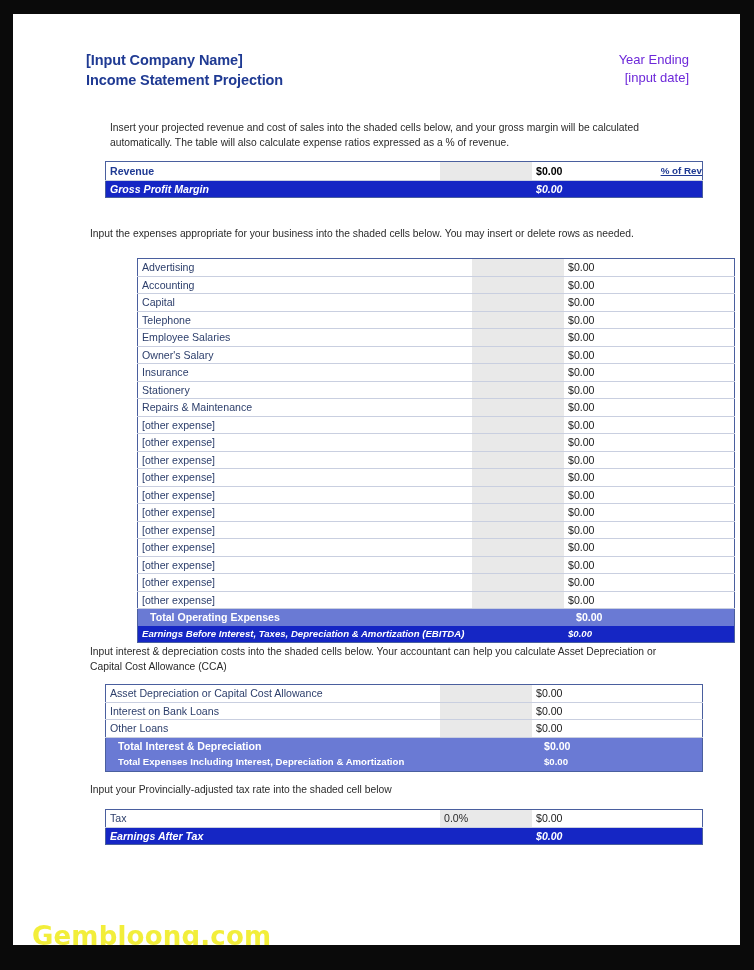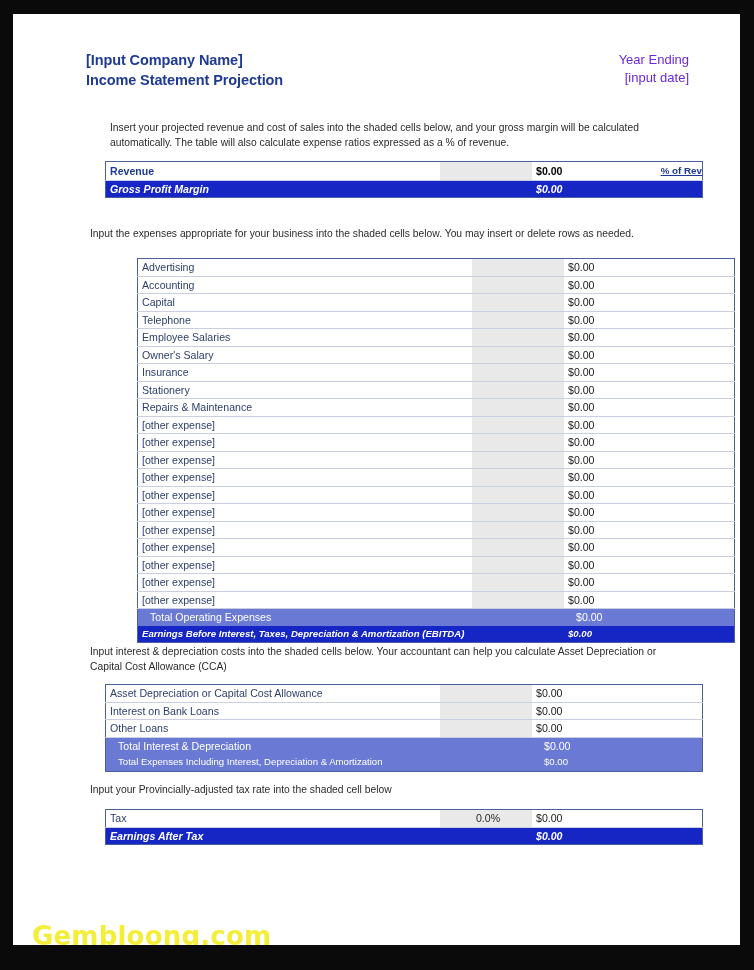--- a/index.html
+++ b/index.html
@@ -90,21 +90,21 @@
     padding: 0 0 0 4px;
     height: 16.5px;
     line-height: 16.5px;
     border-bottom: 1px solid #c9cfe0;
     white-space: nowrap;
     overflow: hidden;
   }
   .tbl tr:last-child td { border-bottom: none; }
 
   .c-label  { width: 330px; color: #2c3e6b; }
-  .c-shade  { width: 88px;  background: #e9e9e9; text-align: center; padding-right: 6px; color: #2b2b2b; }
+  .c-shade  { width: 88px;  background: #e9e9e9; text-align: left; padding-right: 6px; color: #2b2b2b; }
   .c-value  { width: 98px;  text-align: left; padding-left: 8px; color: #1a1a1a; }
   .c-pct    { width: 64px;  text-align: right; padding-left: 6px; }
 
   
   tr.r-plain td { background: #ffffff; }
   tr.r-plain td.c-shade { background: #e9e9e9; }
 
   tr.r-head td {
     background: #ffffff;
     font-weight: bold;
@@ -118,21 +118,21 @@
     color: #ffffff;
     font-weight: bold;
     border-bottom: none;
     font-style: italic;
   }
   tr.r-darkblue td.c-shade { background: #1526c4; }
 
   tr.r-midblue td {
     background: #6a7ad4;
     color: #ffffff;
-    font-weight: normal;
+    font-weight: bold;
     border-bottom: none;
     padding-left: 12px;
   }
   tr.r-midblue td.c-shade { background: #6a7ad4; }
 
   tr.r-midblue.small td, tr.r-darkblue.small td {
     font-size: 9.6px;
   }
 
   .pct-header {

